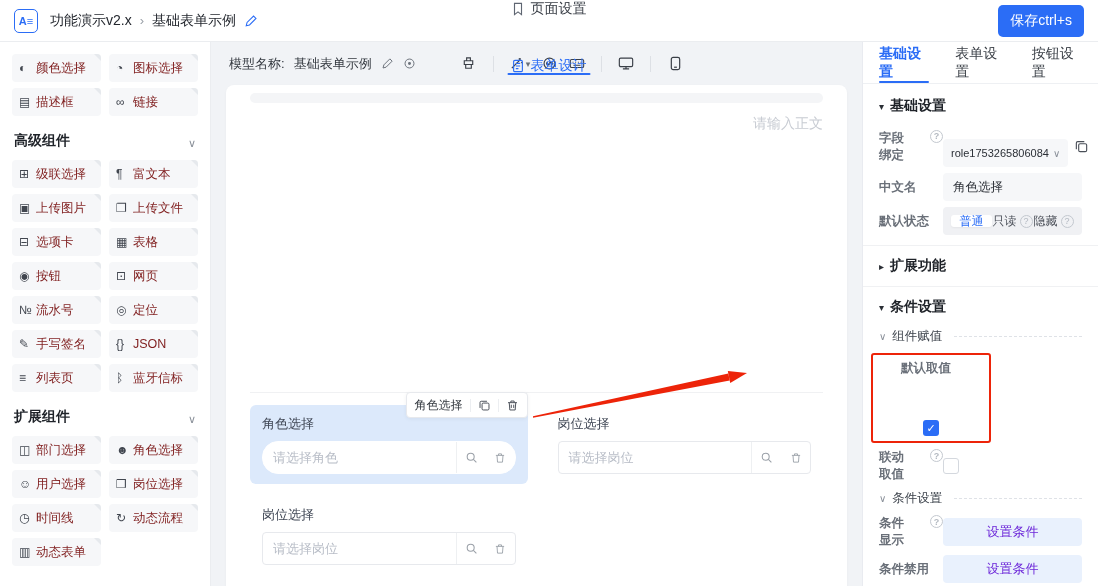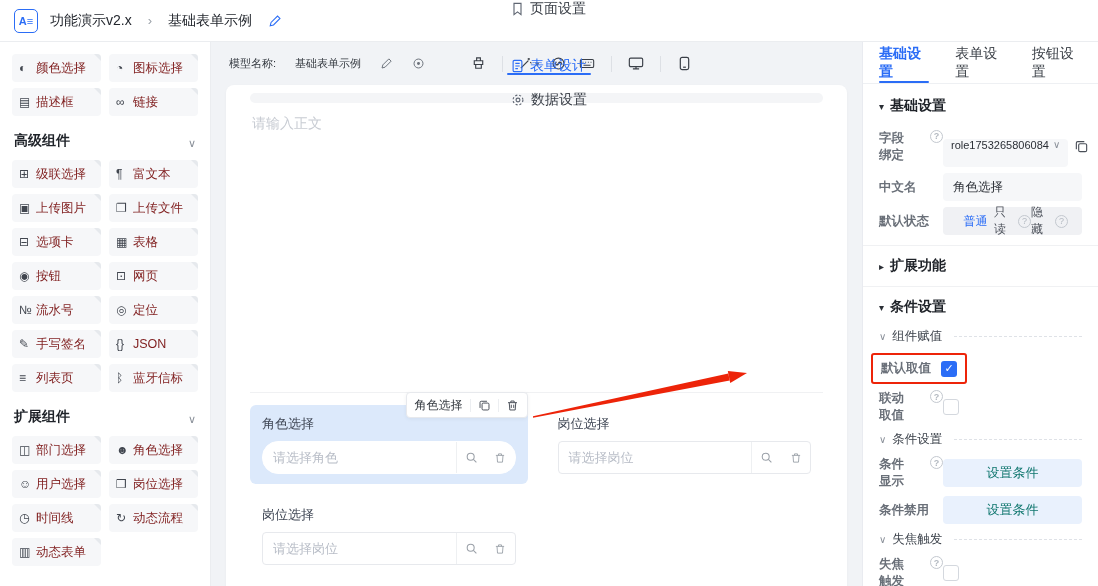--- a/index.html
+++ b/index.html
@@ -3,21 +3,21 @@
 <meta charset="utf-8">
 <style>
   * { margin:0; padding:0; box-sizing:border-box; }
   html,body { width:1098px; height:586px; overflow:hidden; }
   body { font-family:"Liberation Sans","DejaVu Sans",sans-serif; font-size:13px; color:#2b2f36; background:#fff; }
   .app { width:1098px; height:586px; display:flex; flex-direction:column; overflow:hidden; }
 
   
   .topbar { height:42px; flex:0 0 42px; display:flex; align-items:center; padding:0 14px; background:#fff; border-bottom:1px solid #ebedf0; position:relative; z-index:20; }
   .logo { width:24px; height:24px; border:1.6px solid #2b6df6; border-radius:5px; color:#2b6df6; font-weight:bold; font-size:11px; display:flex; align-items:center; justify-content:center; }
-  .bc { display:flex; align-items:center; margin-left:12px; gap:16px; font-size:14px; color:#23272e; }
+  .bc { display:flex; align-items:center; margin-left:12px; gap:8px; font-size:14px; color:#23272e; }
   .bc .sep { color:#9aa0a8; font-size:13px; }
   .bc .edit { color:#2b6df6; display:flex; }
   .toptabs { position:absolute; left:50%; top:0; height:42px; transform:translateX(-50%); display:flex; gap:16px;flex-direction:column; }
   .ttab { display:flex; align-items:center; gap:6px; font-size:14px; color:#3a3f47; position:relative; cursor:pointer; }
   .ttab .ticon { display:flex; color:#5f6672; }
   .ttab.active { color:#2b6df6;margin-top:23px; }
   .ttab.active .ticon { color:#2b6df6; }
   .ttab.active::after { content:""; position:absolute; left:-4px; right:-4px; bottom:0; height:2.5px; background:#2b6df6; border-radius:2px; }
   .savebtn { margin-left:auto; background:#2b6df6; color:#fff; font-size:14px; border:none; border-radius:5px; padding:7px 12px; cursor:pointer; }
 
@@ -31,29 +31,29 @@
   .scard .ci { width:17px; flex:0 0 17px; color:#41464f; font-size:12px; text-align:left; }
   .scard .cl { font-size:12.5px; color:#7f1d1d; white-space:nowrap; }
   .fold { position:absolute; top:0; right:0; width:0; height:0; border-top:7px solid #e6e9ed; border-left:7px solid transparent; }
   .shead { display:flex; align-items:flex-end; margin:16px 2px 10px; }
   .shead .ht { font-size:14px; font-weight:bold; color:#1f2329; }
   .shead .hc { margin-left:auto; color:#8a9099; font-size:11px; }
 
   
   .canvas { flex:1; background:#f1f3f6; position:relative; overflow:hidden; }
   .ctoolbar { height:43px; display:flex; align-items:center; padding:0 18px; }
-  .mname { display:flex; align-items:center; gap:19px; font-size:11px; color:#33383f; }
+  .mname { display:flex; align-items:center; gap:9px; font-size:13px; color:#33383f; }
   .mname .gi { color:#6a7079; display:flex; }
   .tools { display:flex; align-items:center; margin-left:40px; gap:2px; }
   .tbtn { min-width:26px; height:26px; display:flex; align-items:center; justify-content:center; color:#3a3f47; border-radius:4px; cursor:pointer; padding:0 4px; }
   .tdiv { width:1px; height:16px; background:#dde0e5; margin:0 9px; }
   .caret { font-size:9px; color:#6a7079; margin-left:2px; }
 
   .formcard { position:absolute; left:15px; right:15px; top:43px; bottom:-8px; background:#fff; border-radius:8px 8px 0 0; padding:8px 24px 20px; box-shadow:0 1px 3px rgba(30,40,60,.04); }
-  .editor { height:300px; border-bottom:1px solid #f0f1f3; }
+  .editor { height:300px; border-bottom:1px solid #f0f1f3;text-align:right; }
   .ebar { height:10px; background:#f4f5f7; border-radius:5px; margin-bottom:12px; }
   .eph { color:#c8ccd3; font-size:14px; padding-left:2px; }
 
   .fields { margin-top:12px; display:grid; grid-template-columns:1fr 1fr; gap:12px 18px; }
   .field { padding:10px 12px; border-radius:6px; position:relative; }
   .field.selected { background:#dce9fb; }
   .flabel { font-size:13px; color:#3f4654; margin-bottom:8px; }
   .frow { display:flex; align-items:center; background:#fff; border:1px solid #e7e9ed; border-radius:4px; height:33px; overflow:hidden; }
   .field.selected .frow { border-color:#fff;border-radius:16px; }
   .fph { flex:1; padding-left:10px; color:#b8bdc7; font-size:13px; }
@@ -69,38 +69,38 @@
   .ptabs { height:42px; flex:0 0 42px; display:flex; align-items:center; gap:26px; padding:0 16px; border-bottom:1px solid #eef0f3; }
   .ptab { font-size:14px; color:#3c4148; position:relative; height:100%; display:flex; align-items:center; cursor:pointer; }
   .ptab.active { color:#2b6df6; font-weight:bold; }
   .ptab.active::after { content:""; position:absolute; left:0; right:0; bottom:0; height:2.5px; background:#2b6df6; border-radius:2px; }
   .pbody { flex:1; padding:12px 16px 0; overflow:hidden; }
   .psec { display:flex; align-items:center; gap:6px; font-size:14px; font-weight:bold; color:#1f2329; height:20px; margin-bottom:10px; cursor:pointer; }
   .psec .pc { font-size:10px; color:#2b2f36; }
   .prow { display:flex; align-items:center; margin-bottom:6px; min-height:28px; }
   .plab { width:64px; flex:0 0 64px; font-size:12.5px; color:#6a7079; display:flex; align-items:flex-start; gap:16px;font-weight:bold; }
   .help { width:13px; height:13px; border:1px solid #c3c8cf; color:#b3b9c1; border-radius:50%; font-size:9px; display:inline-flex; align-items:center; justify-content:center; flex:0 0 13px; }
-  .pselect { flex:1; height:28px; background:#f6f7f9; border-radius:4px; display:flex; align-items:flex-start; padding:0 8px; font-size:11px; color:#2b2f36; cursor:pointer;margin-top:13px; }
+  .pselect { flex:1; height:28px; background:#f6f7f9; border-radius:4px; display:flex; align-items:center; padding:0 8px; font-size:11px; color:#2b2f36; cursor:pointer;margin-top:13px; }
   .pselect .sv { white-space:nowrap; overflow:hidden; }
   .pselect .pc2 { margin-left:auto; color:#8a9099; font-size:10px; padding-left:4px; }
   .copybtn { width:24px; height:24px; margin-left:6px; display:flex; align-items:center; justify-content:center; color:#4a4f58; cursor:pointer; }
   .pinput { flex:1; height:28px; background:#f6f7f9; border-radius:4px; display:flex; align-items:center; padding:0 10px; font-size:12.5px; color:#2b2f36; }
-  .seg { flex:1; height:28px; background:#f0f1f4; border-radius:4px; display:flex; padding:14px; }
+  .seg { flex:1; height:28px; background:#f0f1f4; border-radius:4px; display:flex; padding:8px; }
   .sopt { flex:1; display:flex; align-items:center; justify-content:center; gap:3px; font-size:12px; color:#4a4f58; border-radius:3px; cursor:pointer; }
   .sopt.on { background:#fff; color:#2b6df6; box-shadow:0 1px 2px rgba(0,0,0,.05); }
   .pdiv { border-top:1px solid #f0f1f3; margin:10px -16px; }
   .psub { display:flex; align-items:center; gap:6px; height:18px; margin:6px 0 8px; font-size:12.5px; color:#3c424b; cursor:pointer; }
   .psub .pc { font-size:10px; color:#8a9099; }
   .dots { flex:1; border-top:1px dashed #dfe2e7; margin-left:6px; }
   .cbx { width:16px; height:16px; border-radius:3px; display:flex; align-items:center; justify-content:center; cursor:pointer; }
   .cbx.checked { background:#2b6df6; color:#fff; font-size:11px; }
   .cbx.un { background:#fff; border:1px solid #d4d8de; }
-  .redbox { border:2px solid #ed2409; border-radius:3px; padding:5px 8px; margin:0 0 6px -8px; width:96px; display:flex; align-items:center; }
+  .redbox { border:2px solid #ed2409; border-radius:3px; padding:5px 8px; margin:0 0 6px -8px; width:120px; display:flex; align-items:center;flex-direction:column; }
   .redbox .plab { width:60px; flex:0 0 60px; }
-  .condbtn { flex:1; height:28px; background:#e9f1fd; color:#0f766e; border-radius:4px; display:flex; align-items:center; justify-content:center; font-size:13px; cursor:pointer; }
+  .condbtn { flex:1; height:28px; background:#e9f1fd; color:#6d28d9; border-radius:4px; display:flex; align-items:center; justify-content:center; font-size:13px; cursor:pointer; }
   svg { display:block; }
 </style>
 </head>
 <body>
 
 <div class="app">
 
   <header class="topbar">
     <div class="logo">A≡</div>
     <div class="bc">
@@ -124,30 +124,22 @@
       </div>
       <div class="ttab active">
         <span class="ticon">
           <svg width="13" height="14" viewBox="0 0 14 16">
               <rect x="2" y="1.5" width="10" height="13" rx="1.5" fill="none" stroke="currentColor" stroke-width="1.3"></rect>
               <path d="M4.5 5h5M4.5 8h5M4.5 11h3" stroke="currentColor" stroke-width="1.2"></path>
             </svg>
         </span>
         <span>表单设计</span>
       </div>
-      <div class="ttab">
-        <span class="ticon">
-          <svg width="14" height="14" viewBox="0 0 16 16">
-              <circle cx="8" cy="8" r="2.2" fill="none" stroke="currentColor" stroke-width="1.3"></circle>
-              <circle cx="8" cy="8" r="5.6" fill="none" stroke="currentColor" stroke-width="1.3" stroke-dasharray="2.4 2.1"></circle>
-            </svg>
-        </span>
-        <span>数据设置</span>
-      </div>
     </nav>
+    <button class="savebtn">保存ctrl+s</button>
   </header>
 
   <div class="mainrow">
 
     <aside class="sidebar">
       <div class="sgrid">
         <div class="scard">
             <span class="ci">◐</span>
             <span class="cl">颜色选择</span>
             <i class="fold"></i>

